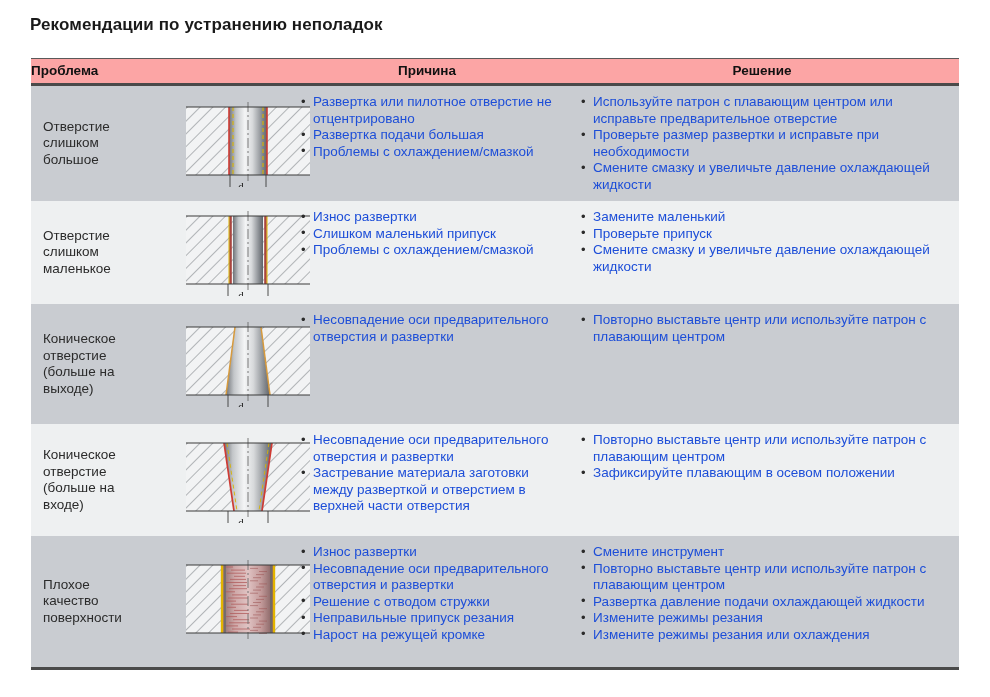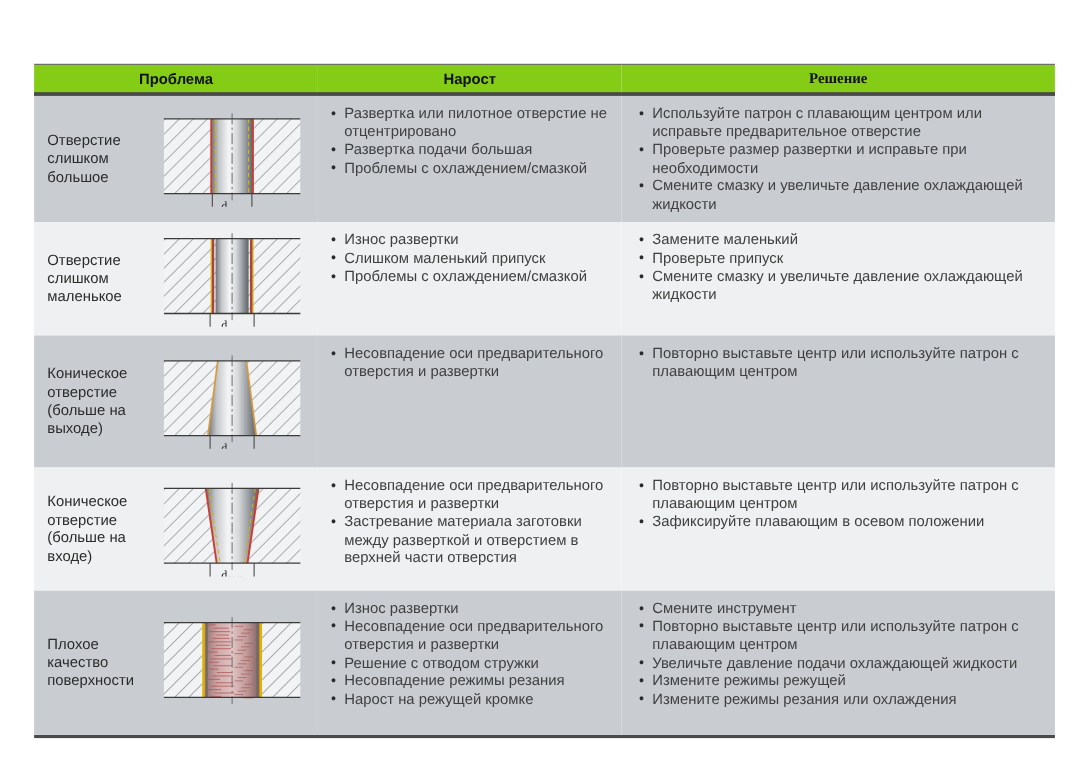--- a/index.html
+++ b/index.html
@@ -45,49 +45,49 @@
   }
 
   table.tbl {
     width: 928px;
     border-collapse: collapse;
     table-layout: fixed;
   }
 
   
   thead tr.head-row th {
-    background: #84cc16;
+    background: #fca5a5;
     border-bottom: 3px solid #4a4a4a;
     padding: 4px 0 5px 0;
     font-size: 13.5px;
     font-weight: bold;
     color: #111111;
     height: 24px;
     vertical-align: middle;
-    text-align: center;
   }
   th.col-problem  { width: 258px; text-align: left; padding-left: 12px; }
   th.col-cause    { width: 276px; text-align: center; }
-  th.col-solution { width: 394px; text-align: center; font-family: Liberation Serif, serif; }
+  th.col-solution { width: 394px; text-align: center; }
 
   
   tbody tr td {
     vertical-align: top;
     padding: 0;
     border: 0;
   }
   tbody tr.band-dark  td { background: #c9ccd1; }
   tbody tr.band-light td { background: #eef0f1; }
 
   
   .problem-cell {
     display: flex;
     align-items: center;
     height: 100%;
     min-height: 100%;
+    gap: 37px;
   }
   .problem-label {
     width: 112px;
     flex: 0 0 112px;
     padding-left: 12px;
     font-size: 13.5px;
     line-height: 16.5px;
     color: #2b2b2b;
   }
   .problem-figure {
@@ -102,21 +102,21 @@
   
   ul.bullets {
     margin: 0;
     padding: 8px 10px 8px 14px;
     list-style: none;
   }
   ul.bullets li {
     position: relative;
     font-size: 13.5px;
     line-height: 16.5px;
-    color: #404040;
+    color: #1d4ed8;
     padding-left: 12px;
     margin: 0 0 0 0;
   }
   ul.bullets li::before {
     content: "\2022";
     position: absolute;
     left: 0;
     top: -0.5px;
     font-size: 13px;
     color: #2b2b2b;
@@ -130,27 +130,28 @@
   tr.r1 td { height: 103px; }
   tr.r2 td { height: 120px; }
   tr.r3 td { height: 112px; }
   tr.r4 td { height: 131px; }
 </style>
 </head>
 <body>
 
 <div class="page">
 
+  <div class="page-title">Рекомендации по устранению неполадок</div>
 
   <div class="table-wrap">
     <table class="tbl">
       <thead>
         <tr class="head-row">
           <th class="col-problem">Проблема</th>
-          <th class="col-cause">Нарост</th>
+          <th class="col-cause">Причина</th>
           <th class="col-solution">Решение</th>
         </tr>
       </thead>
       <tbody id="tbody">
           <tr class="r0 band-dark">
             <td>
               <div class="problem-cell">
                 <div class="problem-label">Отверстие<br>слишком<br>большое</div>
                 <div class="problem-figure">
                   <svg width="136" height="86" viewBox="0 0 136 86">
@@ -466,30 +467,30 @@
                     <line x1="6" y1="74" x2="130" y2="74" stroke="#3b3b3b" stroke-width="1.2"></line>
                   </svg>
                 </div>
               </div>
             </td>
             <td class="cause-cell">
               <ul class="bullets">
                 <li>Износ развертки</li>
                 <li>Несовпадение оси предварительного отверстия и развертки</li>
                 <li>Решение с отводом стружки</li>
-                <li>Несовпадение режимы резания</li>
+                <li>Неправильные припуск резания</li>
                 <li>Нарост на режущей кромке</li>
               </ul>
             </td>
             <td class="sol-cell">
               <ul class="bullets">
                 <li>Смените инструмент</li>
                 <li>Повторно выставьте центр или используйте патрон с плавающим центром</li>
-                <li>Увеличьте давление подачи охлаждающей жидкости</li>
-                <li>Измените режимы режущей</li>
+                <li>Развертка давление подачи охлаждающей жидкости</li>
+                <li>Измените режимы резания</li>
                 <li>Измените режимы резания или охлаждения</li>
               </ul>
             </td>
           </tr>
         </tbody>
     </table>
   </div>
 
 </div>
 

